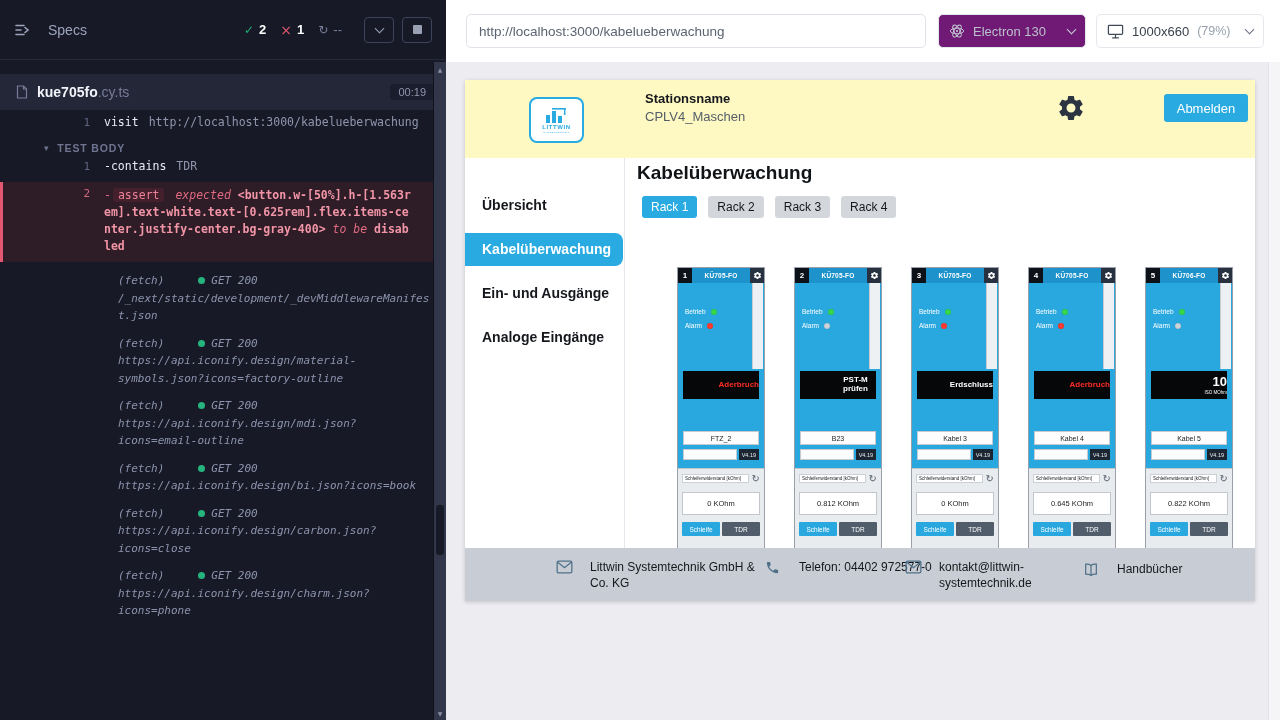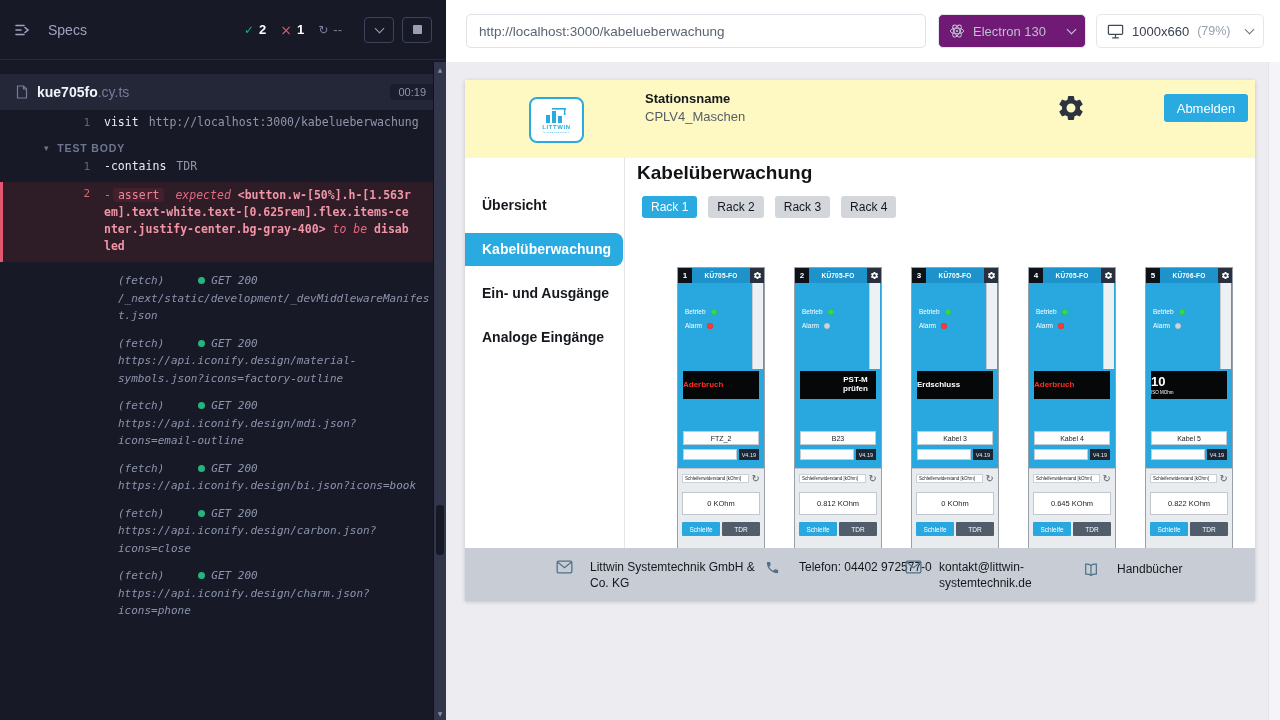--- a/index.html
+++ b/index.html
@@ -100,21 +100,21 @@
   .card{position:relative;width:88px;height:340px;background:#29a8e0;border:1px solid #99a0a9}
   .card-head{display:flex;height:15px}
   .card-num{flex:0 0 14px;background:#0d1118;color:#fff;font-size:8px;font-weight:700;display:flex;align-items:center;justify-content:center}
   .card-title{flex:1;background:#1e93cb;color:#fff;font-size:6.5px;font-weight:700;display:flex;align-items:center;justify-content:center;letter-spacing:.2px}
   .card-gear{flex:0 0 14px;background:#27313f;color:#fff;display:flex;align-items:center;justify-content:center;cursor:pointer}
   .card-strip{position:absolute;right:1px;top:15px;width:11px;height:86px;background:#eef1f4;border-left:1px solid #c8ccd2}
   .led-row{position:absolute;left:7px;display:flex;align-items:center;gap:5px}
   .led-row.r1{top:40px}.led-row.r2{top:54px}
   .led-label{color:#fff;font-size:6.5px}
   .led{width:6px;height:6px;border-radius:50%;box-shadow:inset 0 0 1px rgba(0,0,0,.35)}
-  .status-box{position:absolute;left:5px;right:5px;top:103px;height:28px;background:#060709;display:flex;flex-direction:column;align-items:flex-start;justify-content:center}
+  .status-box{position:absolute;left:5px;right:5px;top:103px;height:28px;background:#060709;display:flex;flex-direction:column;align-items:flex-end;justify-content:center}
   .status-text{font-size:8px;font-weight:700;text-align:center;line-height:1.1}
   .status-big{font-size:13px;font-weight:700;color:#fff;line-height:1}
   .status-sub{font-size:4.5px;color:#fff;margin-top:2px}
   .cable-box{position:absolute;left:5px;right:5px;top:163px;height:14px;background:#fdfdfd;border:1px solid #c6cad0;display:flex;align-items:center;justify-content:center;font-size:7px;color:#1a1d22}
   .ver-row{position:absolute;left:5px;right:5px;top:181px;height:11px;display:flex;gap:2px}
   .ver-spacer{flex:1;background:#fbfcfd;border:1px solid #c6cad0}
   .ver-badge{background:#1c2633;color:#e9edf2;font-size:5.5px;padding:0 3px;display:flex;align-items:center}
   .card-lower{position:absolute;left:0;right:0;top:200px;height:140px;background:#e9ecef;border-top:1px solid #c3c7cd;padding:4px}
   .loop-row{display:flex;align-items:center}
   .loop-label{flex:1;background:#fff;border:1px solid #cdd1d7;padding:1px 2px;font-size:4.5px;color:#23262b;margin-right:3px}

